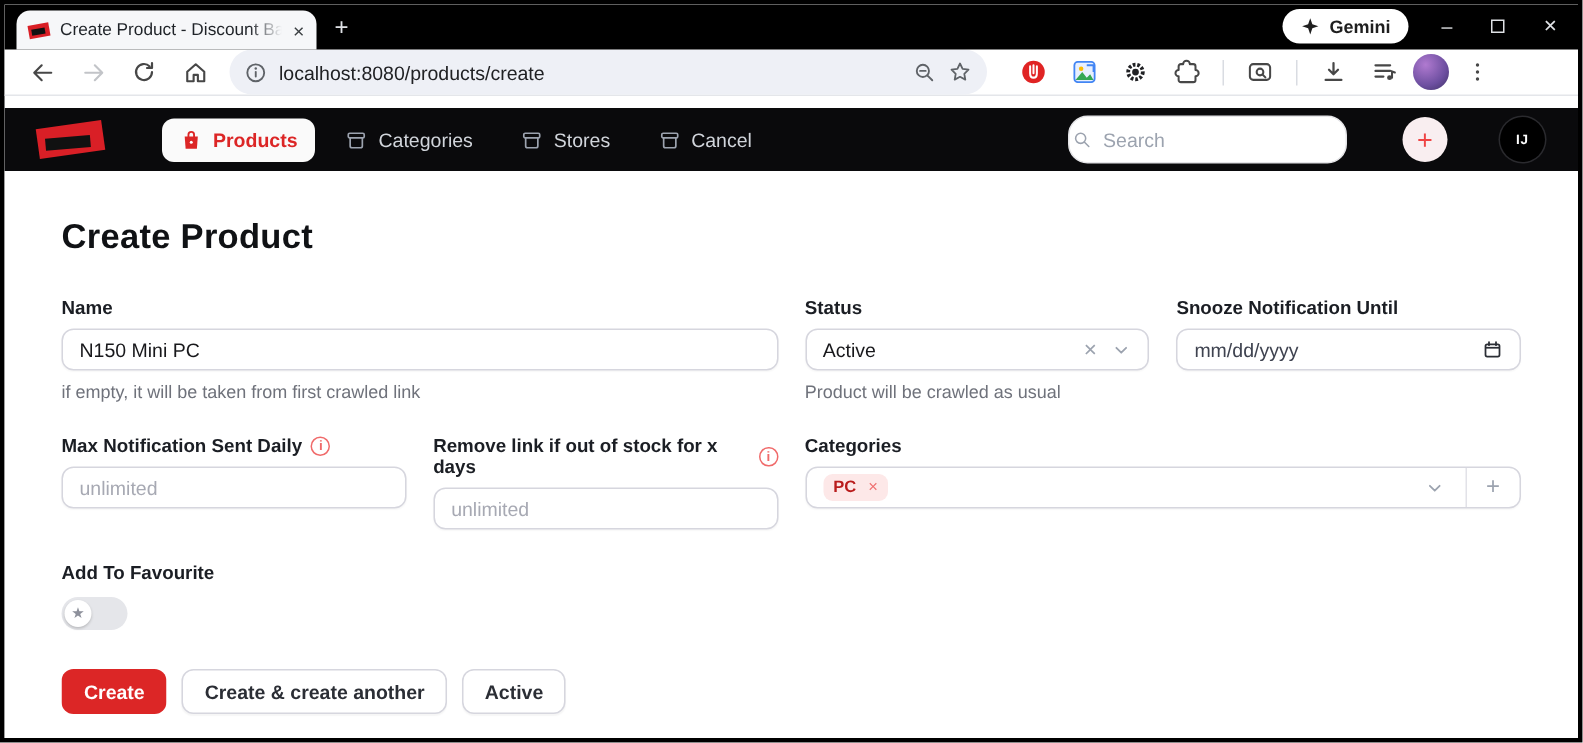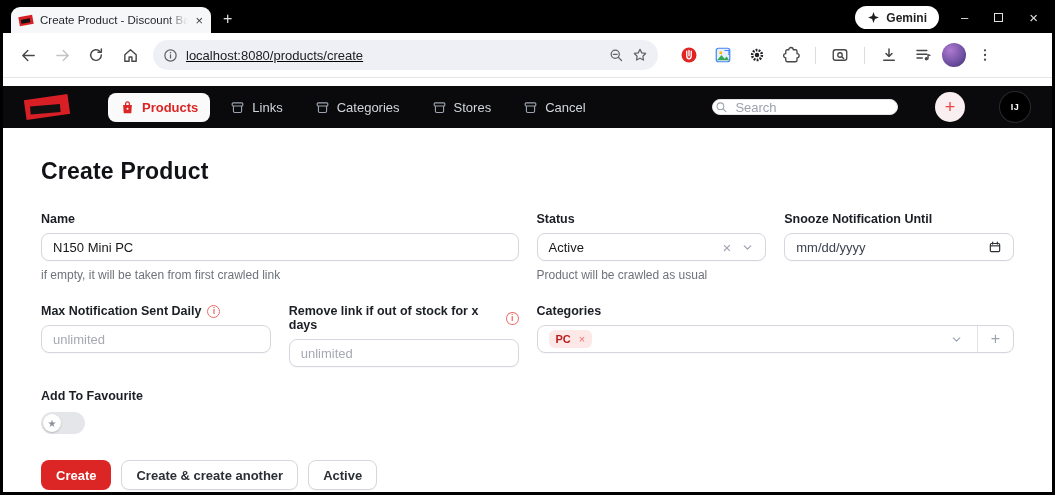--- a/index.html
+++ b/index.html
@@ -14,36 +14,36 @@
   .tab-close { font-size:13px; color:#3c4043; line-height:1; cursor:pointer; }
   .favicon { width:14px; height:9px; background:#d91f26; transform:rotate(-10deg); position:relative; flex:none; }
   .favicon::after { content:""; position:absolute; left:2px; top:3px; width:9px; height:4px; background:#111; }
   .newtab-btn { color:#dfe1e5; font-size:16px; margin:0 0 6px 12px; line-height:1; cursor:pointer; }
   .tabstrip-right { position:absolute; right:6px; top:3px; display:flex; align-items:center; gap:22px; }
   .gemini-pill { background:#fff; border-radius:12px; height:23px; display:flex; align-items:center; gap:6px; padding:0 12px; font-size:12px; color:#1f1f1f; font-weight:600; }
   .winctl { color:#dfe1e5; font-size:13px; display:flex; align-items:center; gap:26px; padding-right:8px; }
   .winctl span { cursor:pointer; }
   .box-glyph { display:inline-block; width:9px; height:9px; border:1.5px solid #dfe1e5; }
 
-  .toolbar { height:45px; background:#fff; display:flex; align-items:center; padding:0 10px; gap:4px; flex:none; border-bottom:1px solid #e4e6ea;text-decoration:underline; }
+  .toolbar { height:31px; background:#fff; display:flex; align-items:flex-end; padding:0 10px; gap:4px; flex:none; border-bottom:1px solid #e4e6ea; }
   .tbtn { width:30px; height:30px; display:flex; align-items:center; justify-content:center; border-radius:50%; flex:none; cursor:pointer; }
   .addrbar { height:30px; background:#eef0f6; border-radius:15px; display:flex; align-items:center; flex:0 0 505px; padding:0 10px; gap:8px; margin:0 4px; }
   .url { font-size:13px; color:#202124; flex:1; }
   .ext-area { display:flex; align-items:center; gap:4px; margin-left:8px; }
   .vsep { width:1px; height:17px; background:#d9dce2; margin:0 5px; }
   .avatar-browser { width:24px; height:24px; border-radius:50%; background:radial-gradient(circle at 35% 30%, #b07ad0, #6d4fa0 60%, #3c2f63); flex:none; cursor:pointer; }
 
   
   .appnav { height:42px; background:#0a0a0c; display:flex; align-items:center; padding:0 22px; gap:25px; flex:none; margin-top:8px; }
   .logo { width:44px; height:20px; background:#d91f26; transform:rotate(-8deg); position:relative; flex:none; margin-right:14px; }
   .logo::after { content:""; position:absolute; left:5px; top:8px; width:30px; height:8px; background:#111; transform:rotate(3deg); }
   .navitems { display:flex; align-items:center; gap:8px; flex:1; }
   .navitem { display:flex; align-items:center; gap:7px; padding:7px 12px; border-radius:8px; font-size:13px; color:#d1d5db; cursor:pointer; white-space:nowrap; }
   .navitem.active { background:#fafafa; color:#dc2626; font-weight:700; }
-  .nav-search { width:186px; height:16px; background:#fff; border:1px solid #e4e4e7; border-radius:13px; display:flex; align-items:center; padding:0 2px; gap:8px; }
+  .nav-search { width:186px; height:32px; background:#fff; border:1px solid #e4e4e7; border-radius:13px; display:flex; align-items:center; padding:0 2px; gap:8px; }
   .nav-search input { border:none; outline:none; width:100%; font-size:13px; color:#18181b; background:transparent; font-family:"Liberation Sans",sans-serif; }
   .nav-search input::placeholder { color:#9ca3af; }
   .plus-btn { width:30px; height:30px; border-radius:50%; background:#f9eef0; color:#ef4444; font-size:18px; display:flex; align-items:center; justify-content:center; margin-left:12px; cursor:pointer; flex:none; }
   .user-avatar { width:30px; height:30px; border-radius:50%; background:#000; color:#fff; font-size:9px; font-weight:700; display:flex; align-items:center; justify-content:center; margin-left:10px; box-shadow:0 0 0 1px #2a2a2e; cursor:pointer; flex:none; letter-spacing:.5px; }
 
   
   .main { flex:1; background:#fff; padding:0 38px; overflow:hidden; }
   h1 { font-size:23px; font-weight:800; color:#101215; margin-top:30px; letter-spacing:.2px; }
   .form-grid { display:grid; grid-template-columns:repeat(4,1fr); column-gap:18px; row-gap:22px; margin-top:27px; }
   .span2 { grid-column:span 2; }
@@ -203,27 +203,20 @@
             <path d="M9 9V6a3 3 0 0 1 6 0v3" stroke="#dc2626" stroke-width="2" fill="none" stroke-linecap="round"></path>
             <circle cx="12" cy="14" r="1.6" fill="#fff"></circle>
           </svg>
         <span>Products</span>
       </div>
       <div class="navitem">
         <svg width="15" height="15" viewBox="0 0 24 24">
             <rect x="3.5" y="4.5" width="17" height="5" rx="1.5" stroke="#9ca3af" stroke-width="1.8" fill="none"></rect>
             <path d="M5.5 9.5V18a2 2 0 0 0 2 2h9a2 2 0 0 0 2-2V9.5" stroke="#9ca3af" stroke-width="1.8" fill="none"></path>
           </svg>
-        <span>Links</span>
-      </div>
-      <div class="navitem">
-        <svg width="15" height="15" viewBox="0 0 24 24">
-            <rect x="3.5" y="4.5" width="17" height="5" rx="1.5" stroke="#9ca3af" stroke-width="1.8" fill="none"></rect>
-            <path d="M5.5 9.5V18a2 2 0 0 0 2 2h9a2 2 0 0 0 2-2V9.5" stroke="#9ca3af" stroke-width="1.8" fill="none"></path>
-          </svg>
         <span>Categories</span>
       </div>
       <div class="navitem">
         <svg width="15" height="15" viewBox="0 0 24 24">
             <rect x="3.5" y="4.5" width="17" height="5" rx="1.5" stroke="#9ca3af" stroke-width="1.8" fill="none"></rect>
             <path d="M5.5 9.5V18a2 2 0 0 0 2 2h9a2 2 0 0 0 2-2V9.5" stroke="#9ca3af" stroke-width="1.8" fill="none"></path>
           </svg>
         <span>Stores</span>
       </div>
       <div class="navitem">

